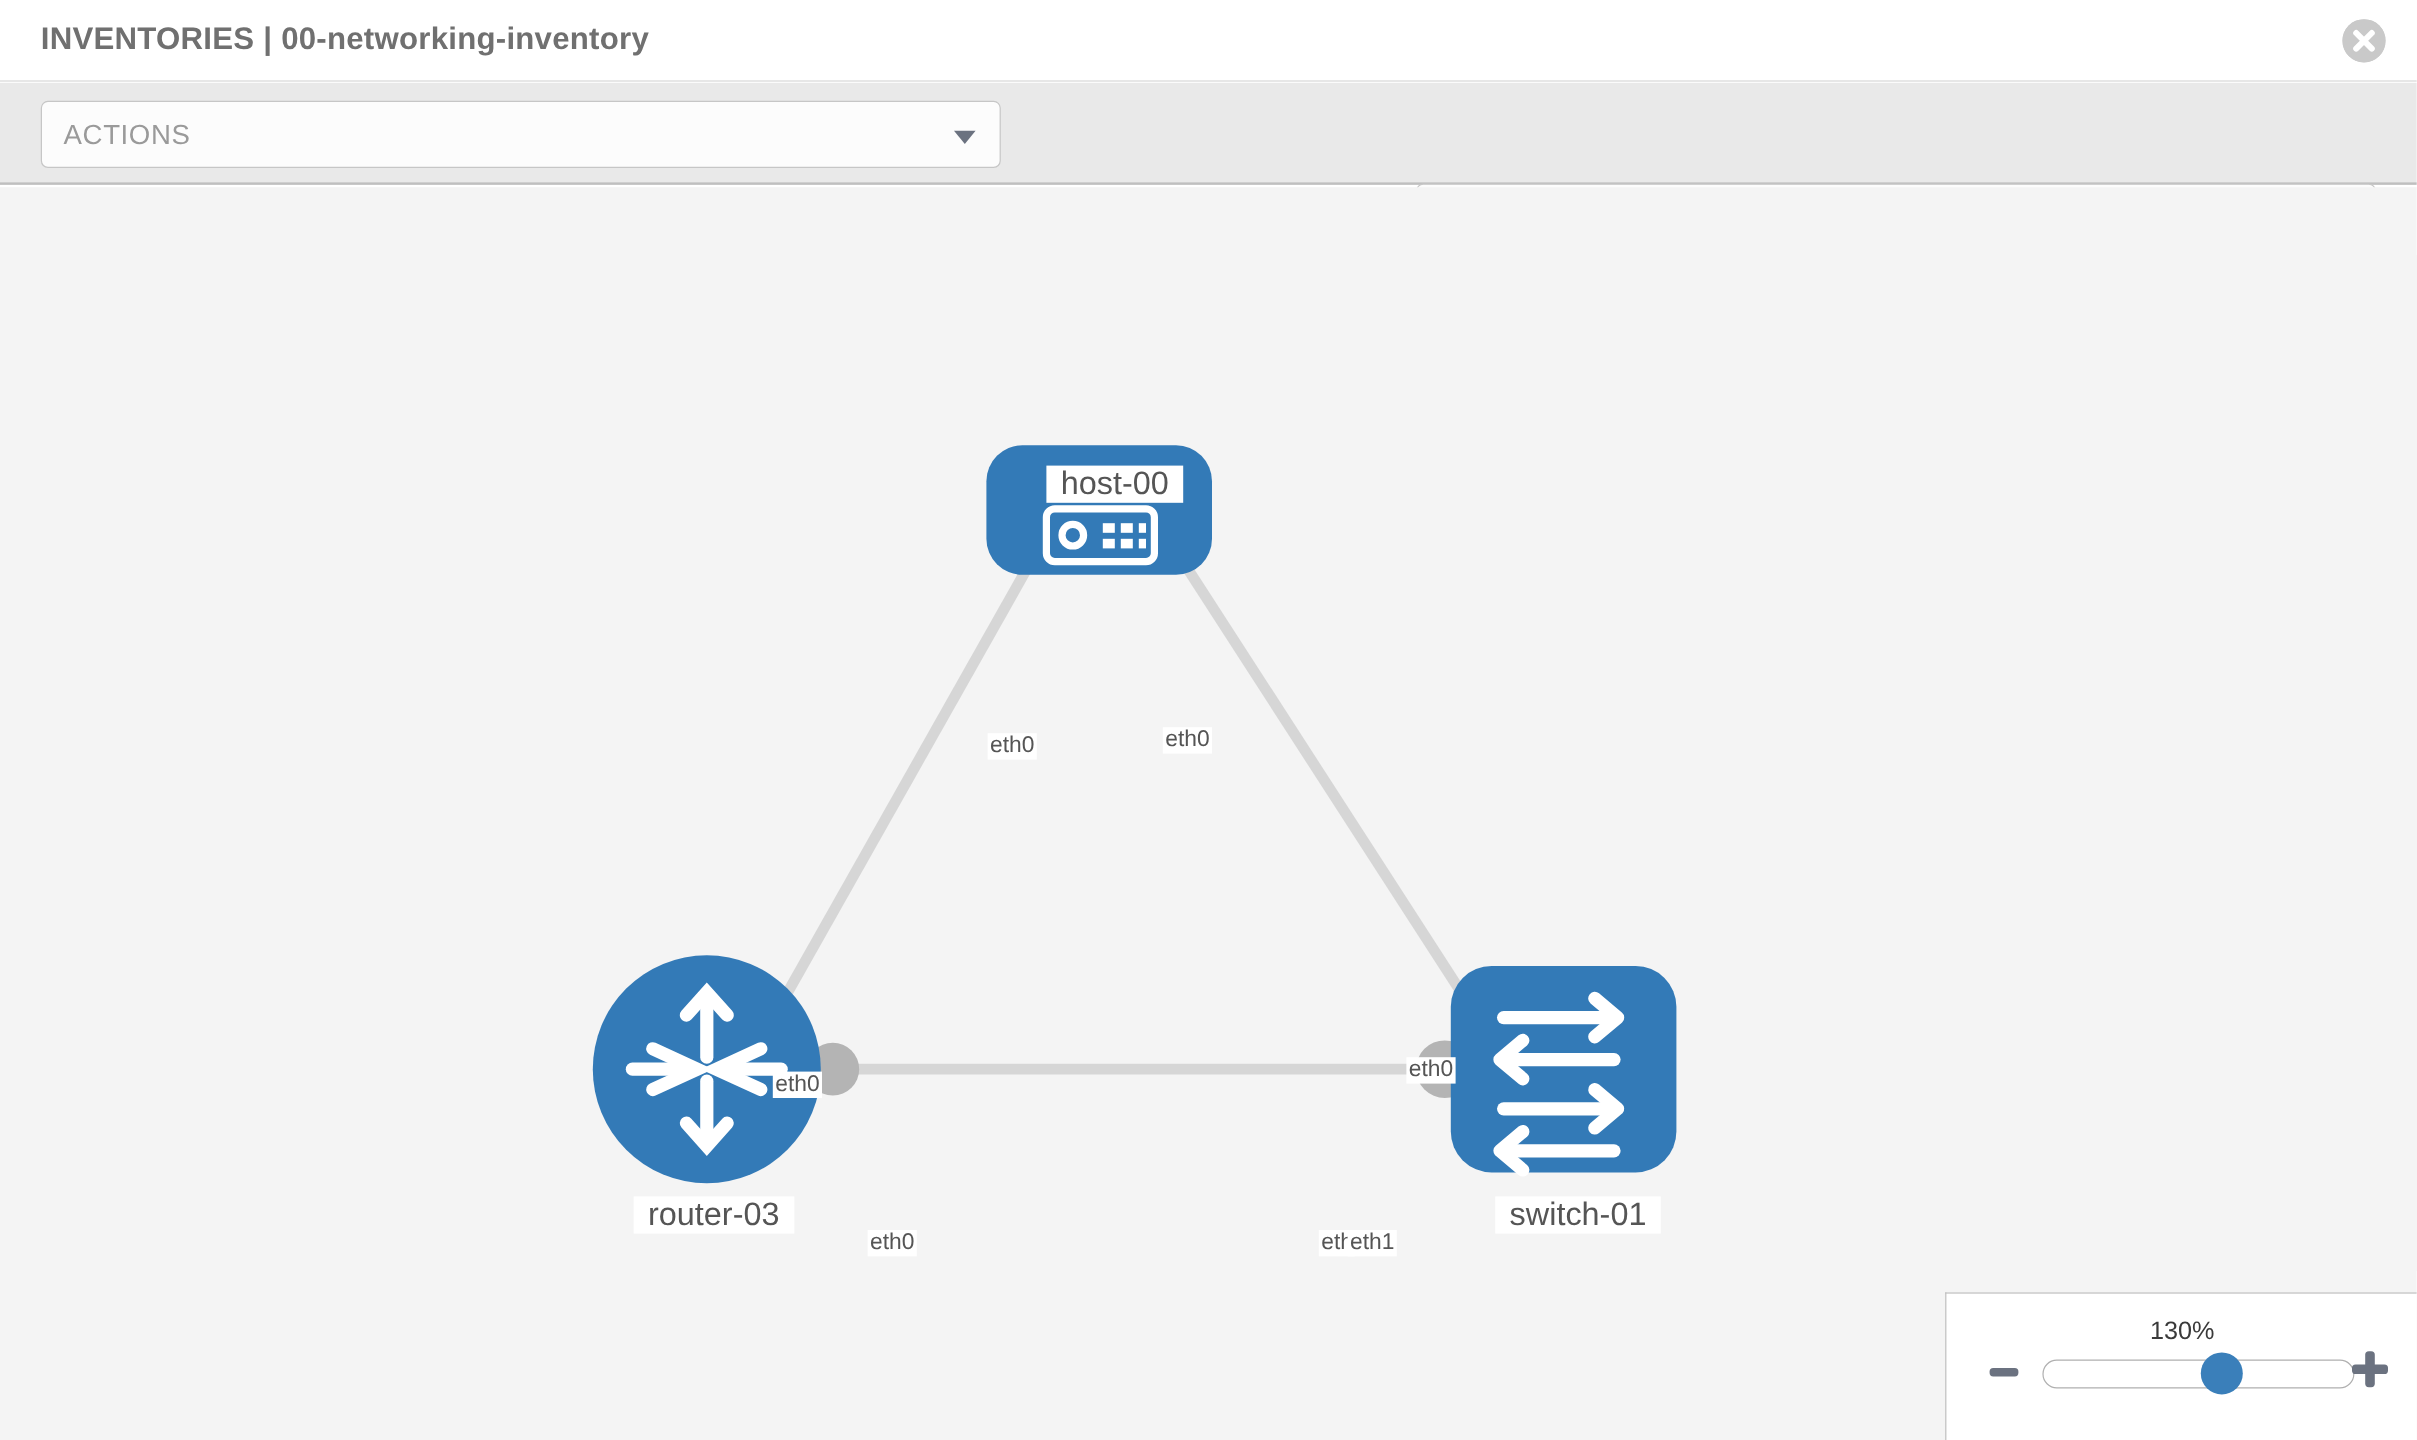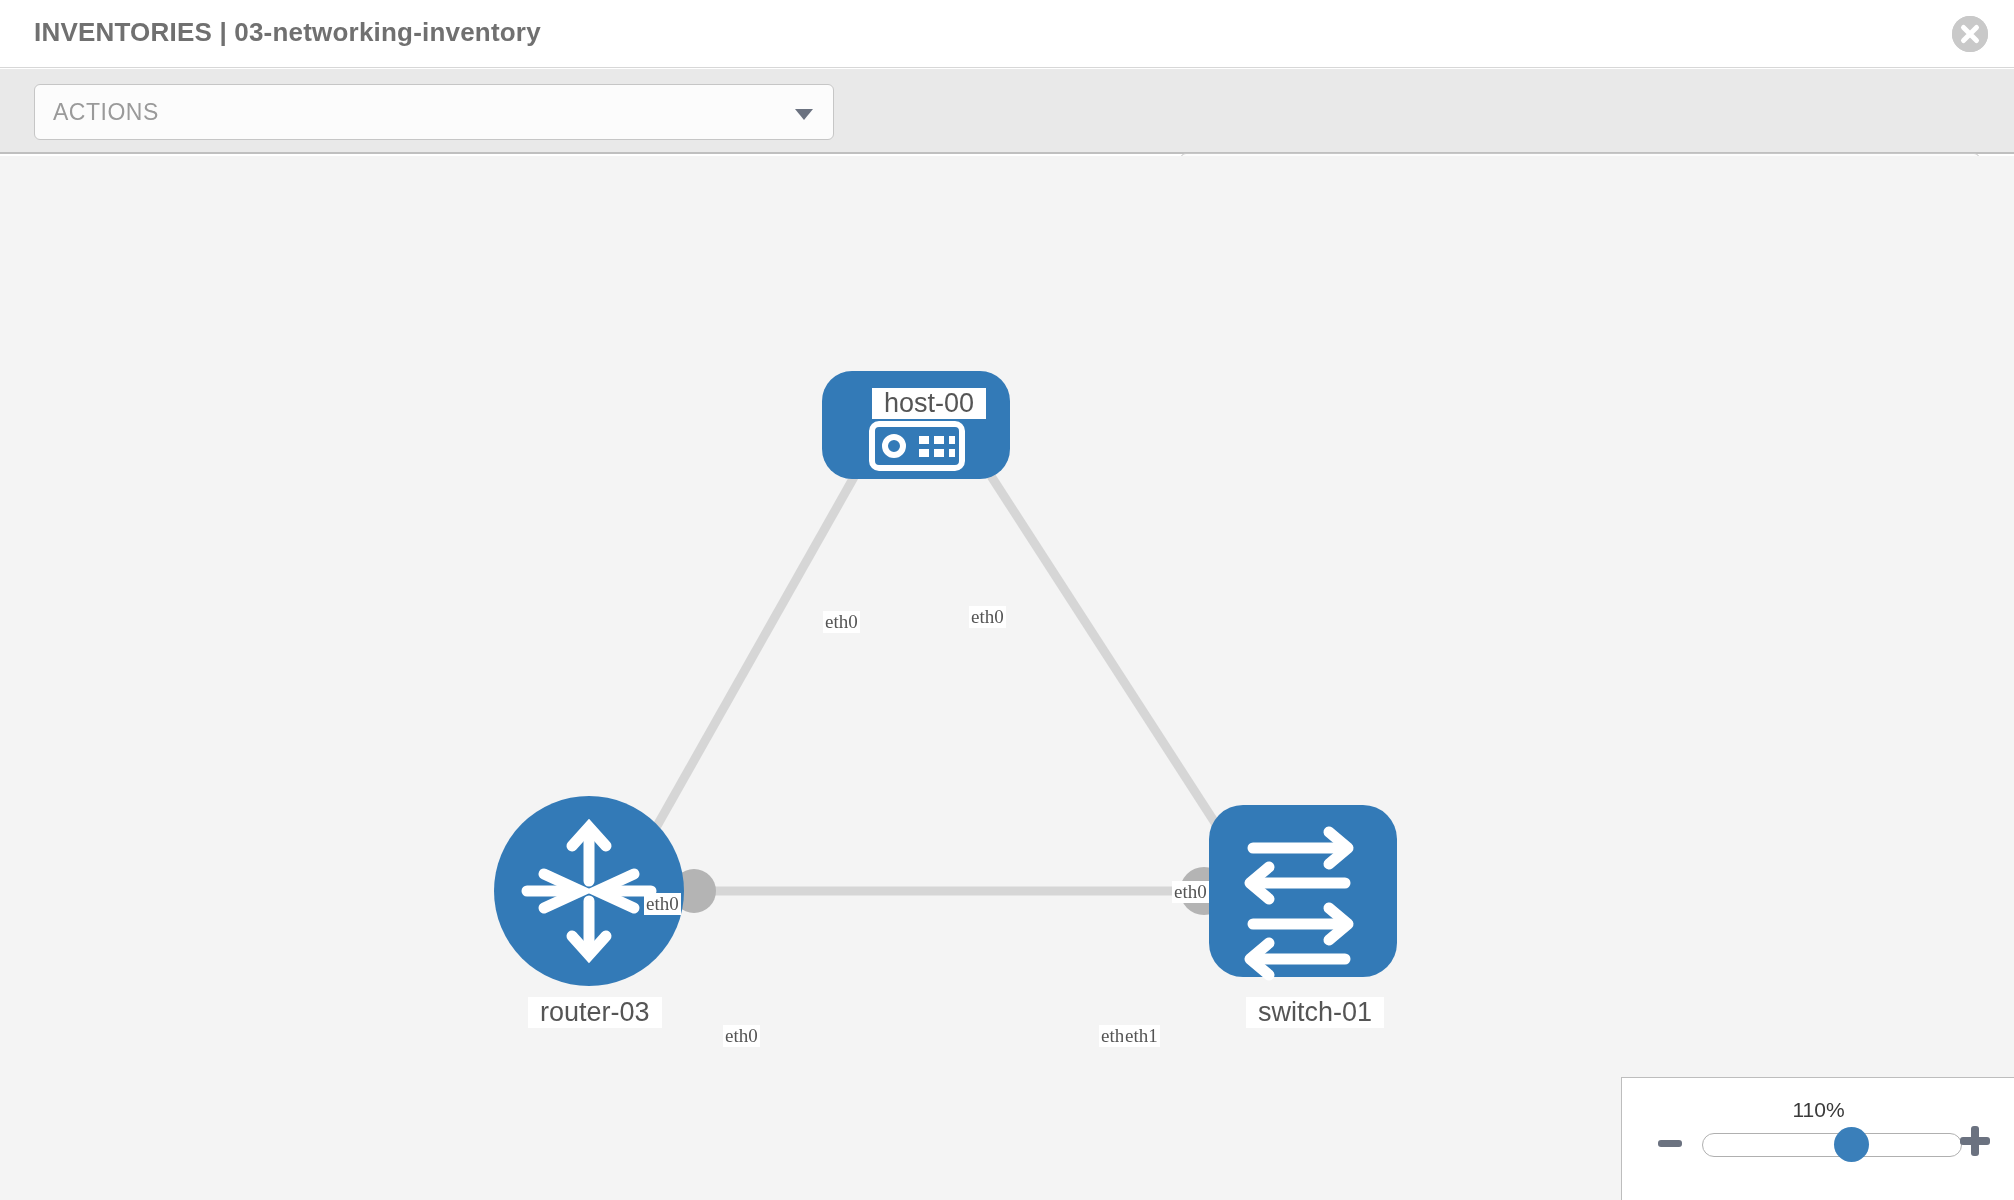--- a/index.html
+++ b/index.html
@@ -132,21 +132,20 @@
     padding: 0 12px;
     white-space: nowrap;
   }
   .iface-label {
     position: absolute;
     font-size: 19px;
     color: #555555;
     background: #ffffff;
     padding: 0 2px;
     white-space: nowrap;
-    font-family: Liberation Serif, serif;
   }
 
   
   .zoom-panel {
     position: absolute;
     left: 1621px; top: 1077px;
     width: 393px; height: 123px;
     background: #ffffff;
     border: 1px solid #bdbdbd;
     border-right: none;
@@ -186,21 +185,21 @@
     background: #3a7fba;
     cursor: grab;
   }
 </style>
 </head>
 <body>
 
 <div id="app">
 
   <div class="header">
-    <div class="header-title">INVENTORIES | 03-networking-inventory</div>
+    <div class="header-title">INVENTORIES | 00-networking-inventory</div>
     <div class="close-btn">
       <svg width="36" height="36" viewBox="0 0 36 36" aria-hidden="true">
         <circle cx="18" cy="18" r="18" fill="#c9c9c9"></circle>
         <path d="M11.5 11.5 L24.5 24.5 M24.5 11.5 L11.5 24.5" stroke="#ffffff" stroke-width="5" stroke-linecap="round"></path>
       </svg>
     </div>
   </div>
 
   <div class="toolbar">
 
@@ -300,21 +299,21 @@
     <div class="iface-label" style="left:823px; top:455px;">eth0</div>
     <div class="iface-label" style="left:969px; top:450px;">eth0</div>
     <div class="iface-label" style="left:644px; top:737px;">eth0</div>
     <div class="iface-label" style="left:1172px; top:725px;">eth0</div>
     <div class="iface-label" style="left:723px; top:869px;">eth0</div>
     <div class="iface-label" style="left:1099px; top:869px;">eth</div>
     <div class="iface-label" style="left:1123px; top:869px;">eth1</div>
   </div>
 
   <div class="zoom-panel">
-    <div class="zoom-value">110%</div>
+    <div class="zoom-value">130%</div>
 
     <div class="zoom-minus">
       <svg width="28" height="28" viewBox="0 0 28 28">
         <rect x="2" y="10" width="24" height="7" rx="3" fill="#6b7280"></rect>
       </svg>
     </div>
 
     <div class="zoom-track"></div>
     <div class="zoom-thumb"></div>
 

